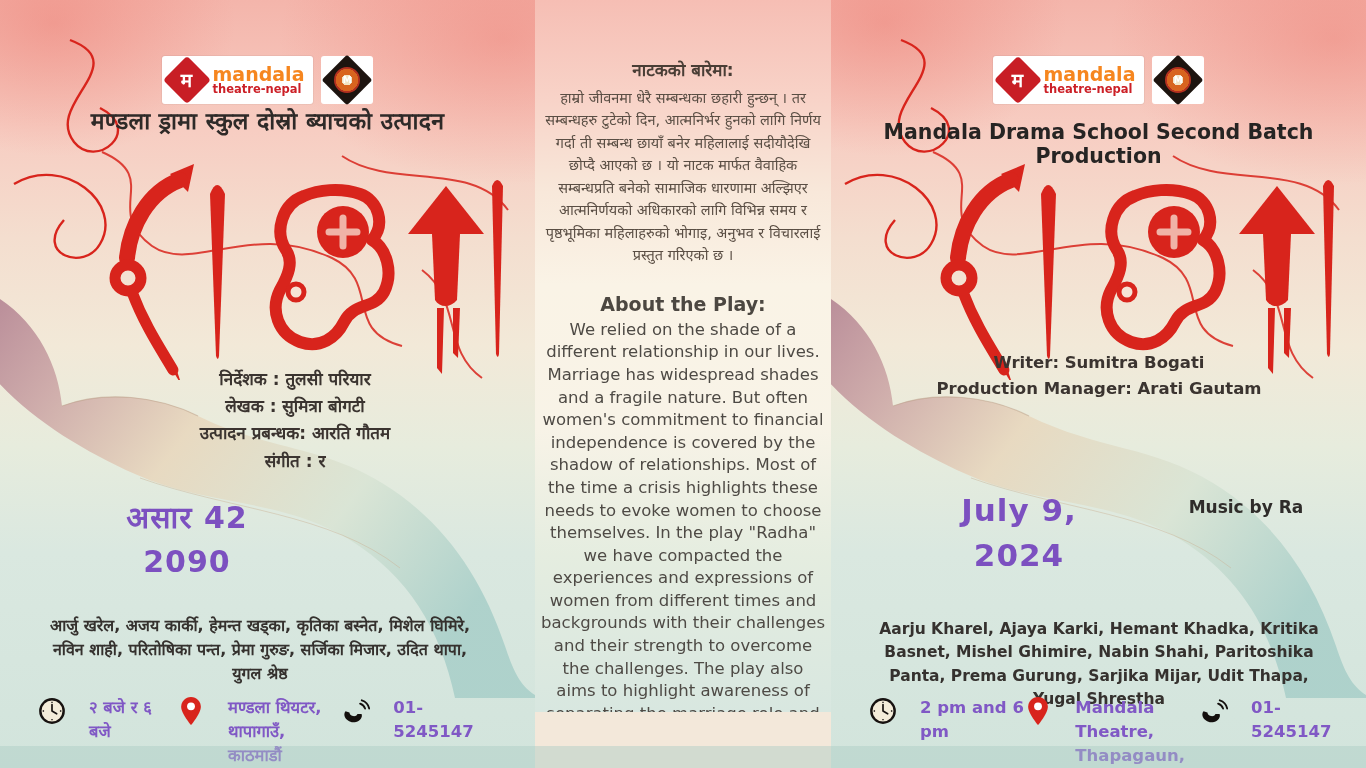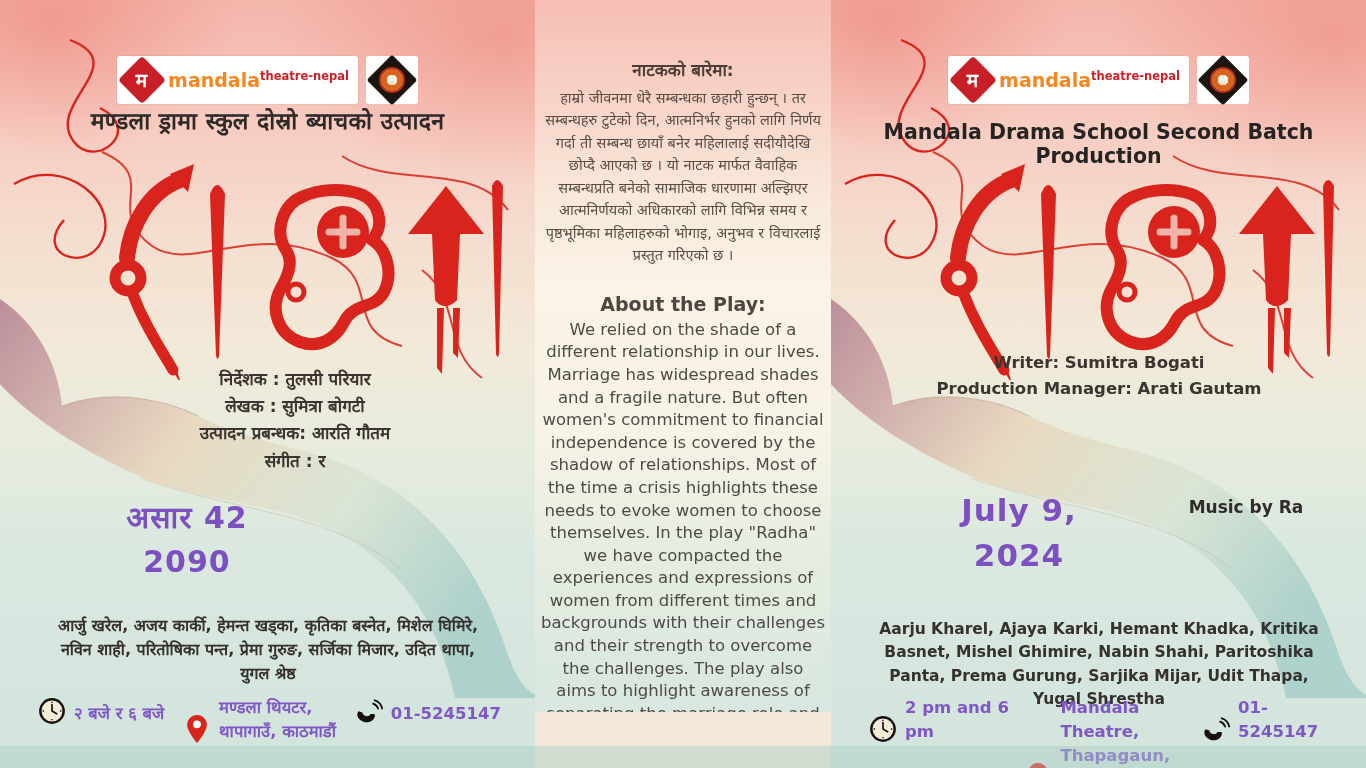--- a/index.html
+++ b/index.html
@@ -27,21 +27,21 @@
   .artwork { position:absolute; left:42px; top:150px; width:470px; height:230px; pointer-events:none; }
   .thread  { position:absolute; left:4px; top:34px; width:210px; height:300px; pointer-events:none; }
 
   
   .logo-row { position:absolute; top:56px; left:0; width:100%; display:flex; justify-content:center; gap:8px; }
   .logo-box { background:#fff; border-radius:3px; padding:4px 9px 4px 5px; display:flex; align-items:center; gap:6px;
     box-shadow:0 0 0 1px rgba(0,0,0,.04); height:48px; }
   .logo-diamond { width:34px; height:34px; background:#c81e25; transform:rotate(45deg); border-radius:4px;
     display:flex; align-items:center; justify-content:center; margin:0 3px; }
   .logo-diamond span { transform:rotate(-45deg); color:#fff; font-weight:bold; font-size:19px; line-height:1; }
-  .logo-words { display:flex; flex-direction:row; line-height:1; }
+  .logo-words { display:flex; flex-direction:column; line-height:1; }
   .logo-name { color:#f6861f; font-weight:bold; font-size:19px; }
   .logo-sub  { color:#cc2027; font-weight:bold; font-size:11.5px; }
   .emblem-box { background:#fff; border-radius:3px; width:52px; height:48px; display:flex; align-items:center; justify-content:center; }
   .emblem { width:36px; height:36px; background:#1d140f; transform:rotate(45deg); border-radius:3px;
     display:flex; align-items:center; justify-content:center; }
   .emblem .ring { width:26px; height:26px; border-radius:50%;
     background:radial-gradient(circle,#f1e3c4 0 28%,#d8641f 29% 60%,#b3301f 61% 100%);
     display:flex; align-items:center; justify-content:center; }
   .emblem .ring b { transform:rotate(-45deg); font-size:9px; color:#fff; }
 
@@ -55,28 +55,28 @@
   .poster-left  .credits { top:366px; left:110px; width:370px; }
   .poster-right .credits { top:350px; left:68px; width:400px; font-size:16.5px; }
   .date-block { position:absolute; text-align:center; color:#7c50c0; font-weight:bold;
     font-size:30px; line-height:1.45; letter-spacing:1px; }
   .poster-left  .date-block { top:496px; left:72px; width:230px; }
   .poster-right .date-block { top:488px; left:78px; width:220px; font-size:31px; }
   .music-by { position:absolute; top:497px; left:320px; width:190px; text-align:center;
     font-weight:bold; font-size:17px; color:#2f2c2a; }
   .cast { position:absolute; text-align:center; font-weight:bold; color:#35312e;
     font-size:16px; line-height:1.5; }
-  .poster-left  .cast { top:614px; left:48px; width:440px; }
+  .poster-left  .cast { top:614px; left:40px; width:440px; }
   .poster-right .cast { top:618px; left:36px; width:464px; font-size:15.5px; }
 
   
   .footer { position:absolute; top:696px; left:0; width:100%; display:flex;
     justify-content:space-between; align-items:flex-start; padding:0 34px 0 38px;
     color:#8058c5; font-weight:bold; font-size:16.5px; }
-  .finfo { display:flex; gap:8px; align-items:flex-end; }
+  .finfo { display:flex; gap:23px; align-items:flex-start; }
   .finfo .txt { line-height:1.45; }
   .finfo .txt span { display:block; }
   .icon-svg { width:28px; height:30px; flex:0 0 auto; }
 
   
   .about-np-head { margin:58px 14px 6px; text-align:center; font-weight:bold; font-size:17px; color:#4a3e36; }
   .about-np-body { margin:0 10px; text-align:center; font-size:14.5px; color:#5a4e44; line-height:1.55; }
   .about-en-head { margin:26px 10px 4px; text-align:center; font-weight:800; font-size:19px; color:#4c4741; }
   .about-en-body { margin:0 6px; text-align:center; font-size:16.5px; color:#4e4a45; line-height:1.37; }
 </style>

